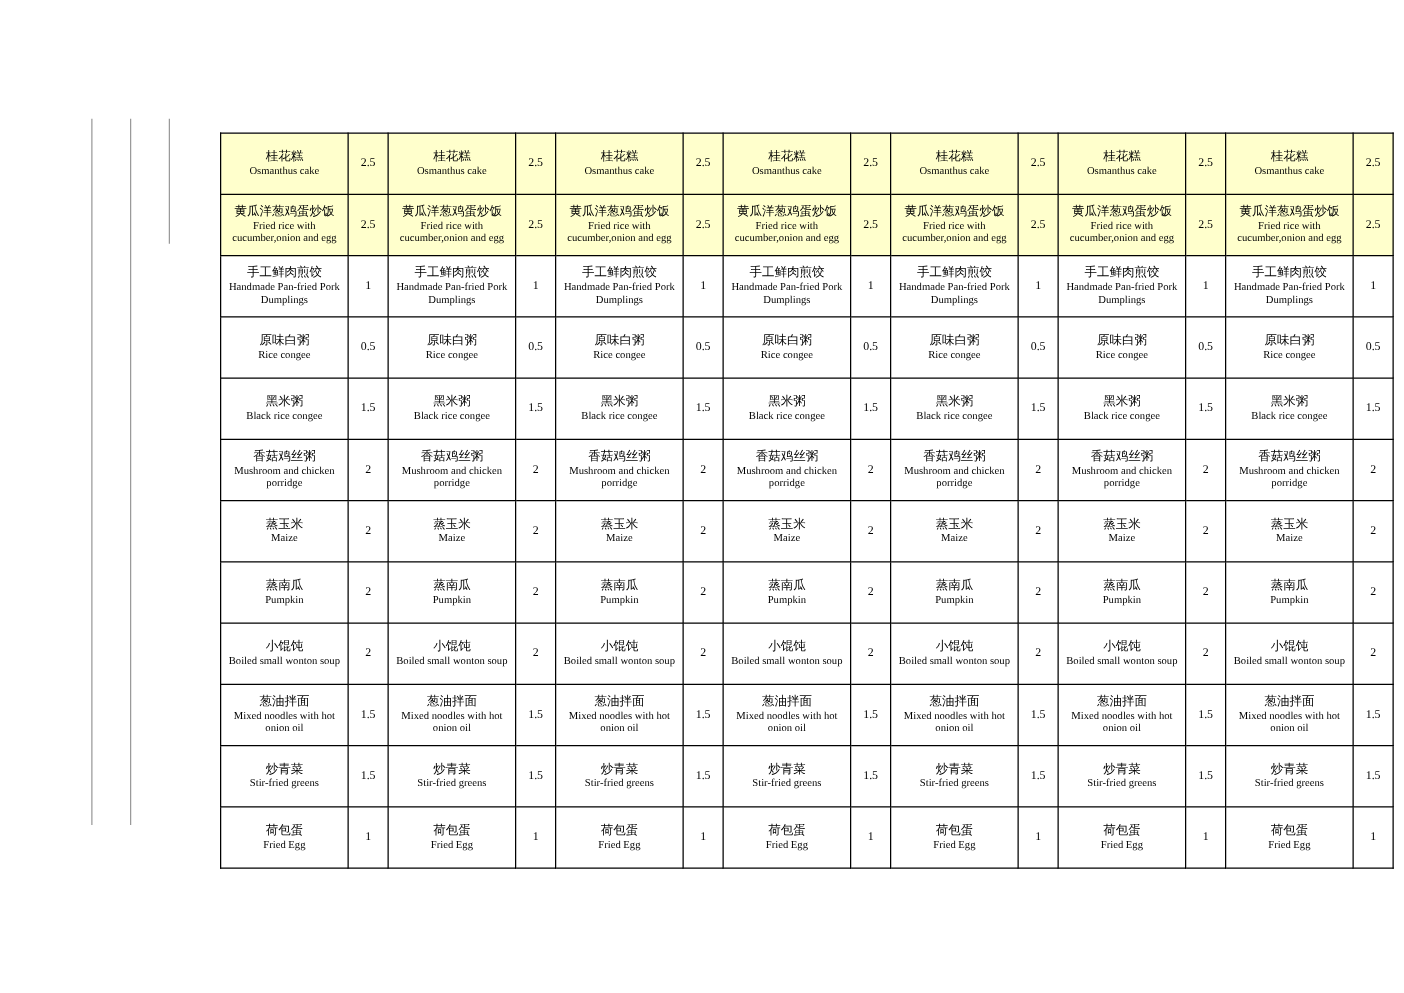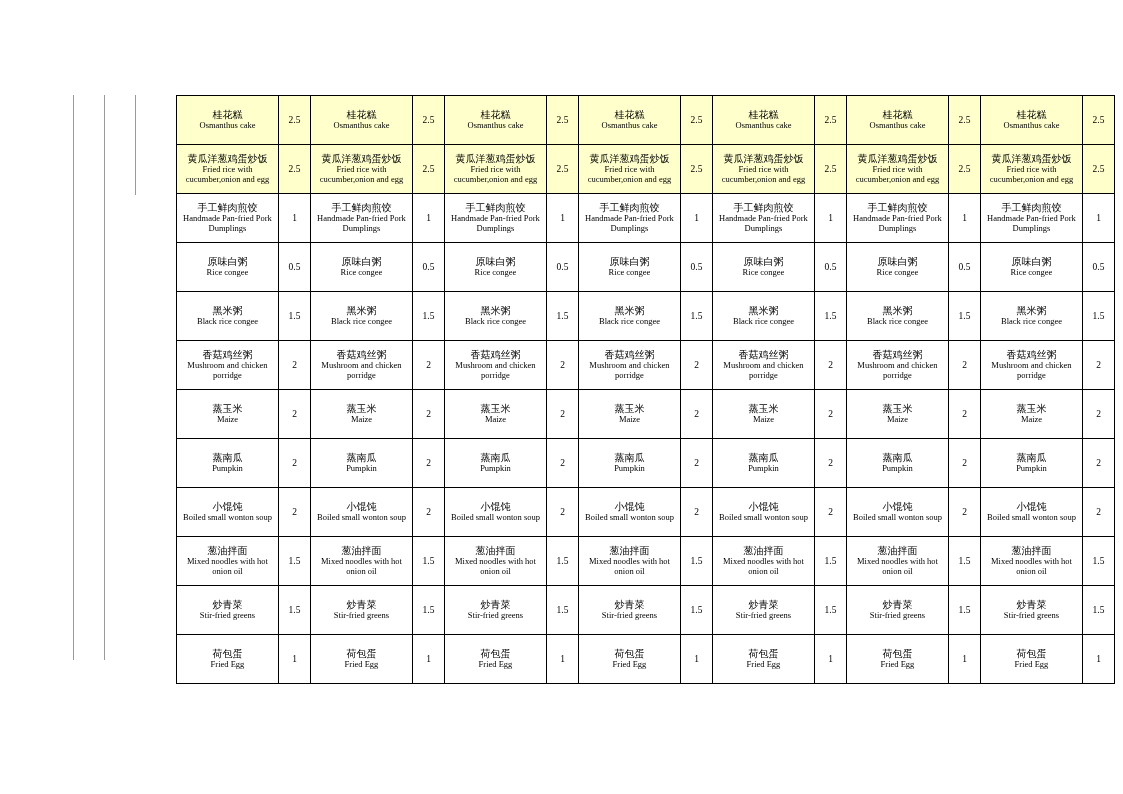--- a/index.html
+++ b/index.html
@@ -24,21 +24,21 @@
     border-left: 1px solid #9a9a9a;
     height: 565px;
   }
   .guide.g1 { left: 73px; }
   .guide.g2 { left: 104px; }
   .guide.g3 { left: 135px; height: 100px; }
 
   .sheet {
     position: absolute;
     left: 176px;
-    top: 95px;
+    top: 106px;
     width: 870px;
   }
 
   table.menu {
     border-collapse: collapse;
     table-layout: fixed;
     width: 870px;
   }
 
   table.menu td {

